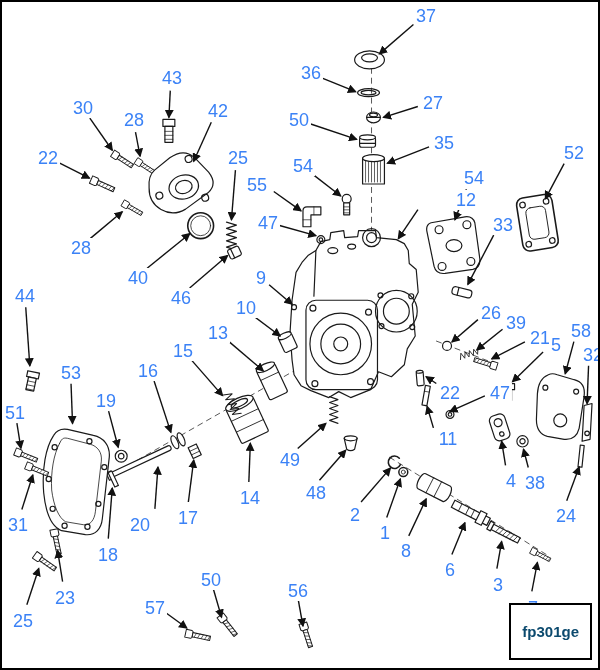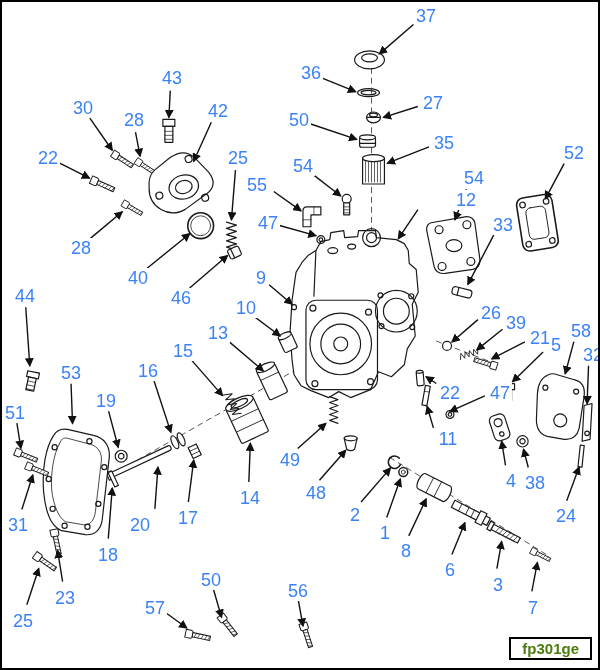--- a/index.html
+++ b/index.html
@@ -1,21 +1,21 @@
 <!DOCTYPE html>
 <html><head>
 <meta charset="utf-8">
 <style>
   *{box-sizing:border-box}
   html,body{margin:0;padding:0}
   body{width:600px;height:670px;background:#fff;font-family:"Liberation Sans",sans-serif}
   #stage{position:relative;width:600px;height:670px;border:2px solid #000;background:#fff;overflow:hidden}
   #diagram{position:absolute;left:0;top:0;width:100%;height:100%}
   .callout{position:absolute;transform:translate(-50%,-50%);font-size:18px;font-weight:400;line-height:1;color:#3b82f6;background:#fff;padding:1px 2px;user-select:none}
-  #figcode{position:absolute;right:6px;bottom:8px;border:2px solid #000;padding:1px 11px;font-size:15px;font-weight:700;background:#fff;color:#4d7c0f}
+  #figcode{position:absolute;right:6px;bottom:8px;border:2px solid #000;padding:18px 11px;font-size:15px;font-weight:700;background:#fff;color:#0c4a6e}
   .lead{stroke:#111;stroke-width:1.4;fill:none}
 </style>
 </head>
 <body>
 
 <div id="stage">
 
 <svg id="diagram" viewBox="0 0 600 670" xmlns="http://www.w3.org/2000/svg">
   <defs>
     <marker id="arr" viewBox="0 0 10 10" refX="8.5" refY="5" markerUnits="userSpaceOnUse" markerWidth="9" markerHeight="9" orient="auto">

